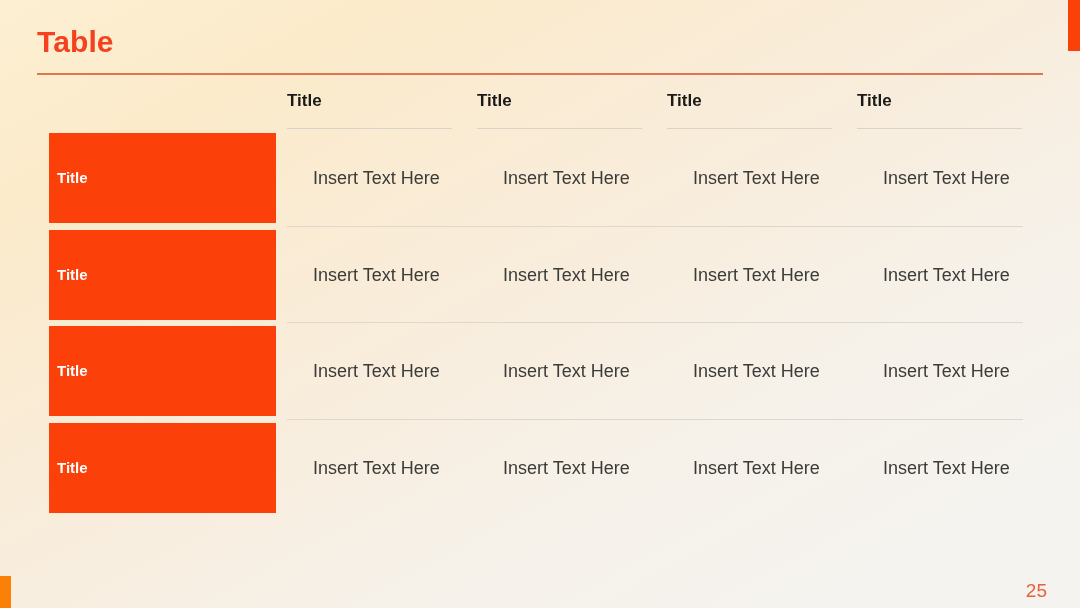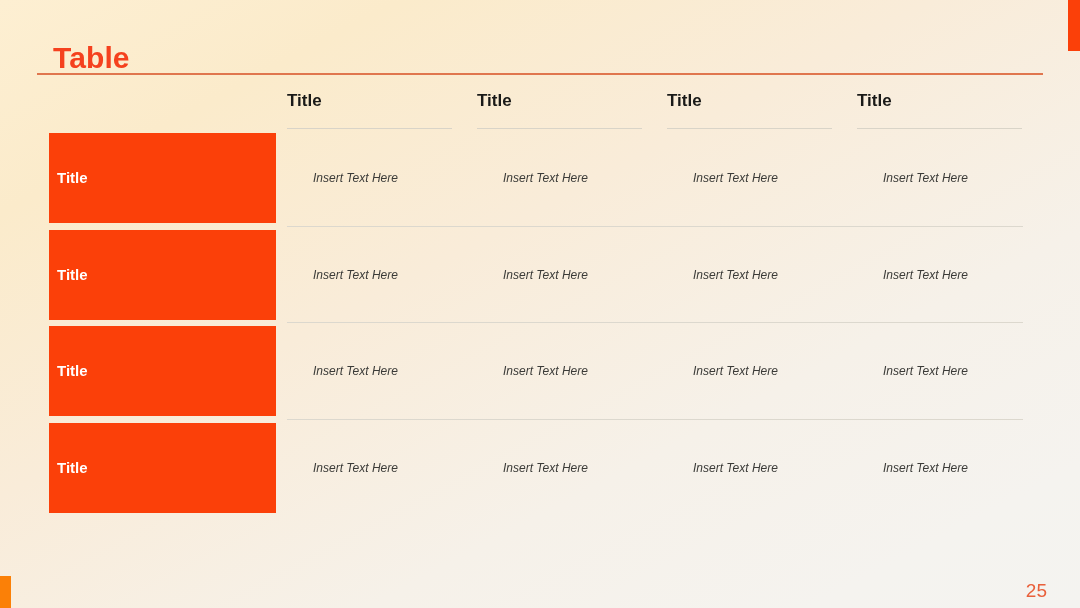--- a/index.html
+++ b/index.html
@@ -43,21 +43,21 @@
   
   .slide-title {
     position: absolute;
     left: 37px;
     top: 22px;
     font-size: 30px;
     font-weight: bold;
     color: #F5411E;
     letter-spacing: 0.1px;
     line-height: 40px;
-    margin: 16px;
+    margin: 0;
   }
   .title-rule {
     position: absolute;
     left: 37px;
     top: 73px;
     width: 1006px;
     height: 2px;
     background: #E0764E;
   }
 
@@ -132,24 +132,23 @@
     font-weight: bold;
     color: #FFFFFF;
     line-height: 18px;
   }
 
   .t-cell {
     position: absolute;
     top: 50%;
     transform: translateY(-50%);
     width: 170px;
-    font-size: 12px;
+    font-size: 18px;
     color: #3B3B38;
     line-height: 18px;
-    font-style: italic;
   }
 
   .page-number {
     position: absolute;
     right: 33px;
     bottom: 9px;
     font-size: 19px;
     color: #E9603B;
     line-height: 16px;
   }

